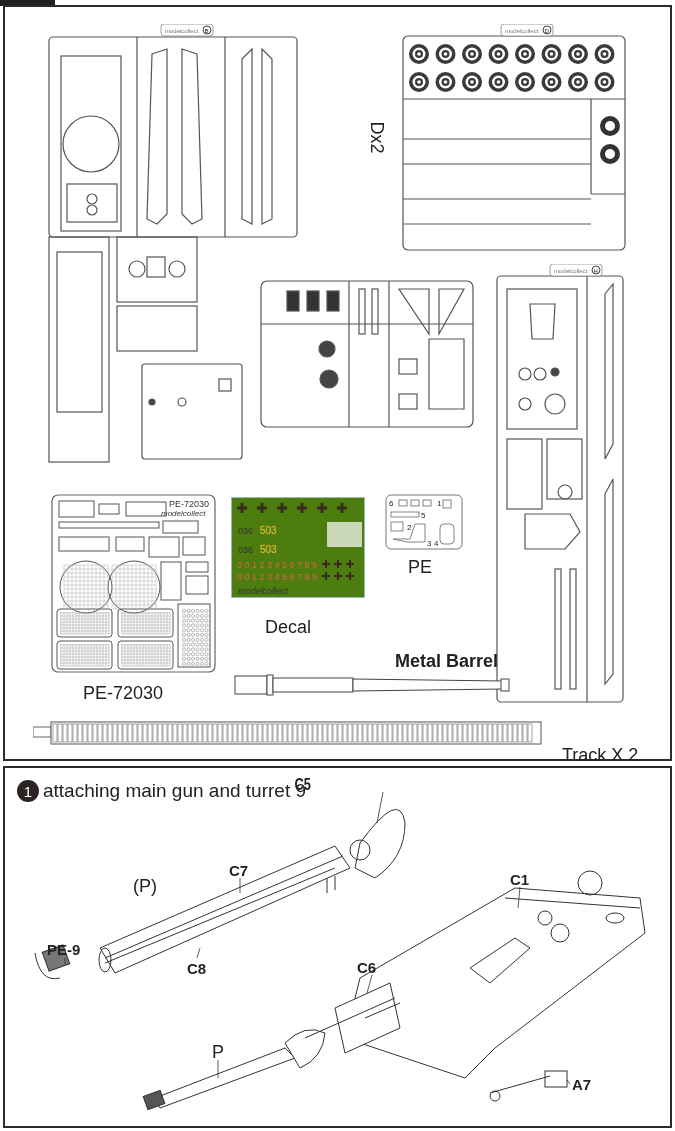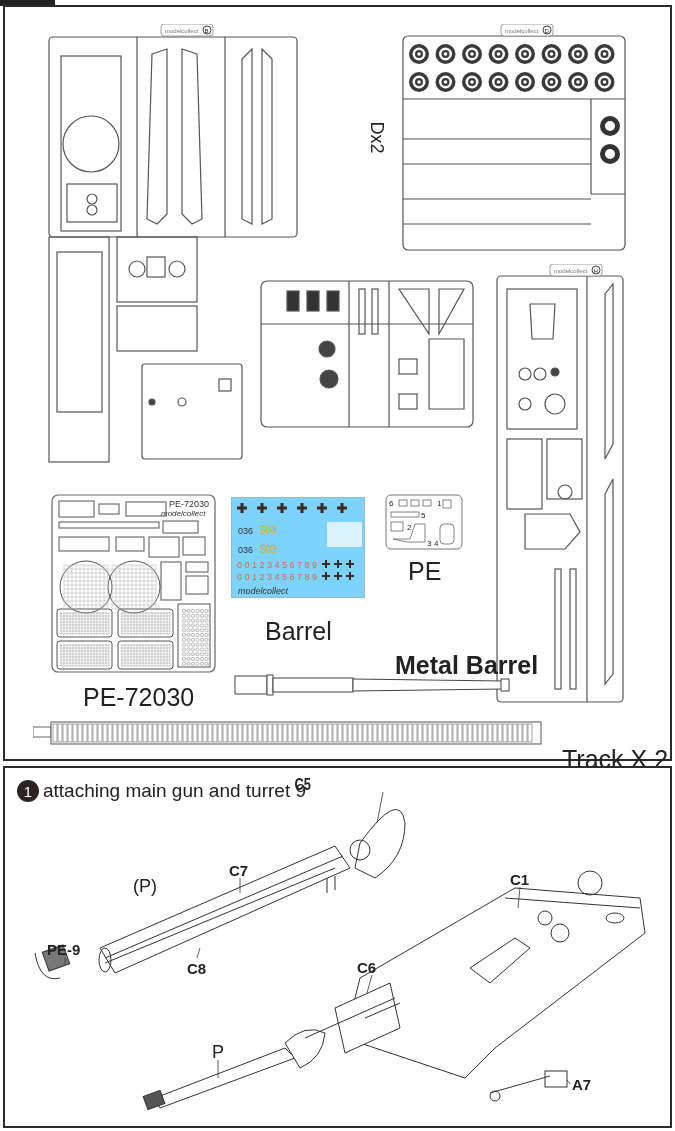--- a/index.html
+++ b/index.html
@@ -3,26 +3,26 @@
 <meta charset="utf-8">
 <style>
   html, body { margin:0; padding:0; background:#ffffff; }
   body { width:675px; height:1131px; position:relative; overflow:hidden; font-family:"Liberation Sans", sans-serif; color:#222; }
   .abs { position:absolute; }
   .top-tab { left:0; top:0; width:55px; height:6px; background:#222; }
   .panel { border:2px solid #2b2b2b; background:#fff; box-sizing:border-box; }
   #panel-parts { left:3px; top:5px; width:669px; height:756px; }
   #panel-step { left:3px; top:766px; width:669px; height:362px; }
   svg text { font-family:"Liberation Sans", sans-serif; }
-  .big-label { font-size:25px; color:#222; }
+  .big-label { font-size:18px; color:#222; }
   .dx2 { font-size:18px; transform:rotate(90deg); transform-origin:center; }
   .step-title { font-size:19px; color:#222; display:flex; align-items:center; gap:4px; }
   .step-num { width:22px; height:22px; border-radius:50%; background:#2b2420; color:#fff; font-size:15px; display:flex; align-items:center; justify-content:center; }
   .callout { font-size:16px; font-weight:bold; color:#222; font-family:"Liberation Sans", sans-serif; transform:scaleX(0.8); transform-origin:left; }
-  .decal-sheet { background:#7dd3fc; border:1px solid #9bb; }
+  .decal-sheet { background:#4d7c0f; border:1px solid #9bb; }
 </style>
 </head>
 <body>
 
 <div class="abs top-tab"></div>
 
 <div class="abs panel" id="panel-parts">
 
   <svg class="abs" style="left:42px;top:17px;" width="255" height="440">
     <g fill="none" stroke="#555" stroke-width="1.2">
@@ -552,21 +552,21 @@
             <rect x="102" y="77" width="8" height="2" fill="#3a2a22"></rect>
           </g>
           <g>
             <rect x="117" y="74" width="2" height="8" fill="#3a2a22"></rect>
             <rect x="114" y="77" width="8" height="2" fill="#3a2a22"></rect>
           </g>
         </g>
       <text x="6" y="96" font-size="9" fill="#333" font-style="italic">modelcollect</text>
     </svg>
   </div>
-  <div class="abs big-label" style="left:260px;top:610px;">Barrel</div>
+  <div class="abs big-label" style="left:260px;top:610px;">Decal</div>
 
   <svg class="abs" style="left:380px;top:487px;" width="78" height="56">
     <rect x="1" y="1" width="76" height="54" rx="5" fill="#fff" stroke="#777"></rect>
     <g fill="none" stroke="#666" stroke-width="0.8">
       <rect x="14" y="6" width="8" height="6"></rect>
         <rect x="26" y="6" width="8" height="6"></rect>
         <rect x="38" y="6" width="8" height="6"></rect>
         <rect x="58" y="6" width="8" height="8"></rect>
       <rect x="6" y="18" width="28" height="5"></rect>
       <rect x="6" y="28" width="12" height="9"></rect>

